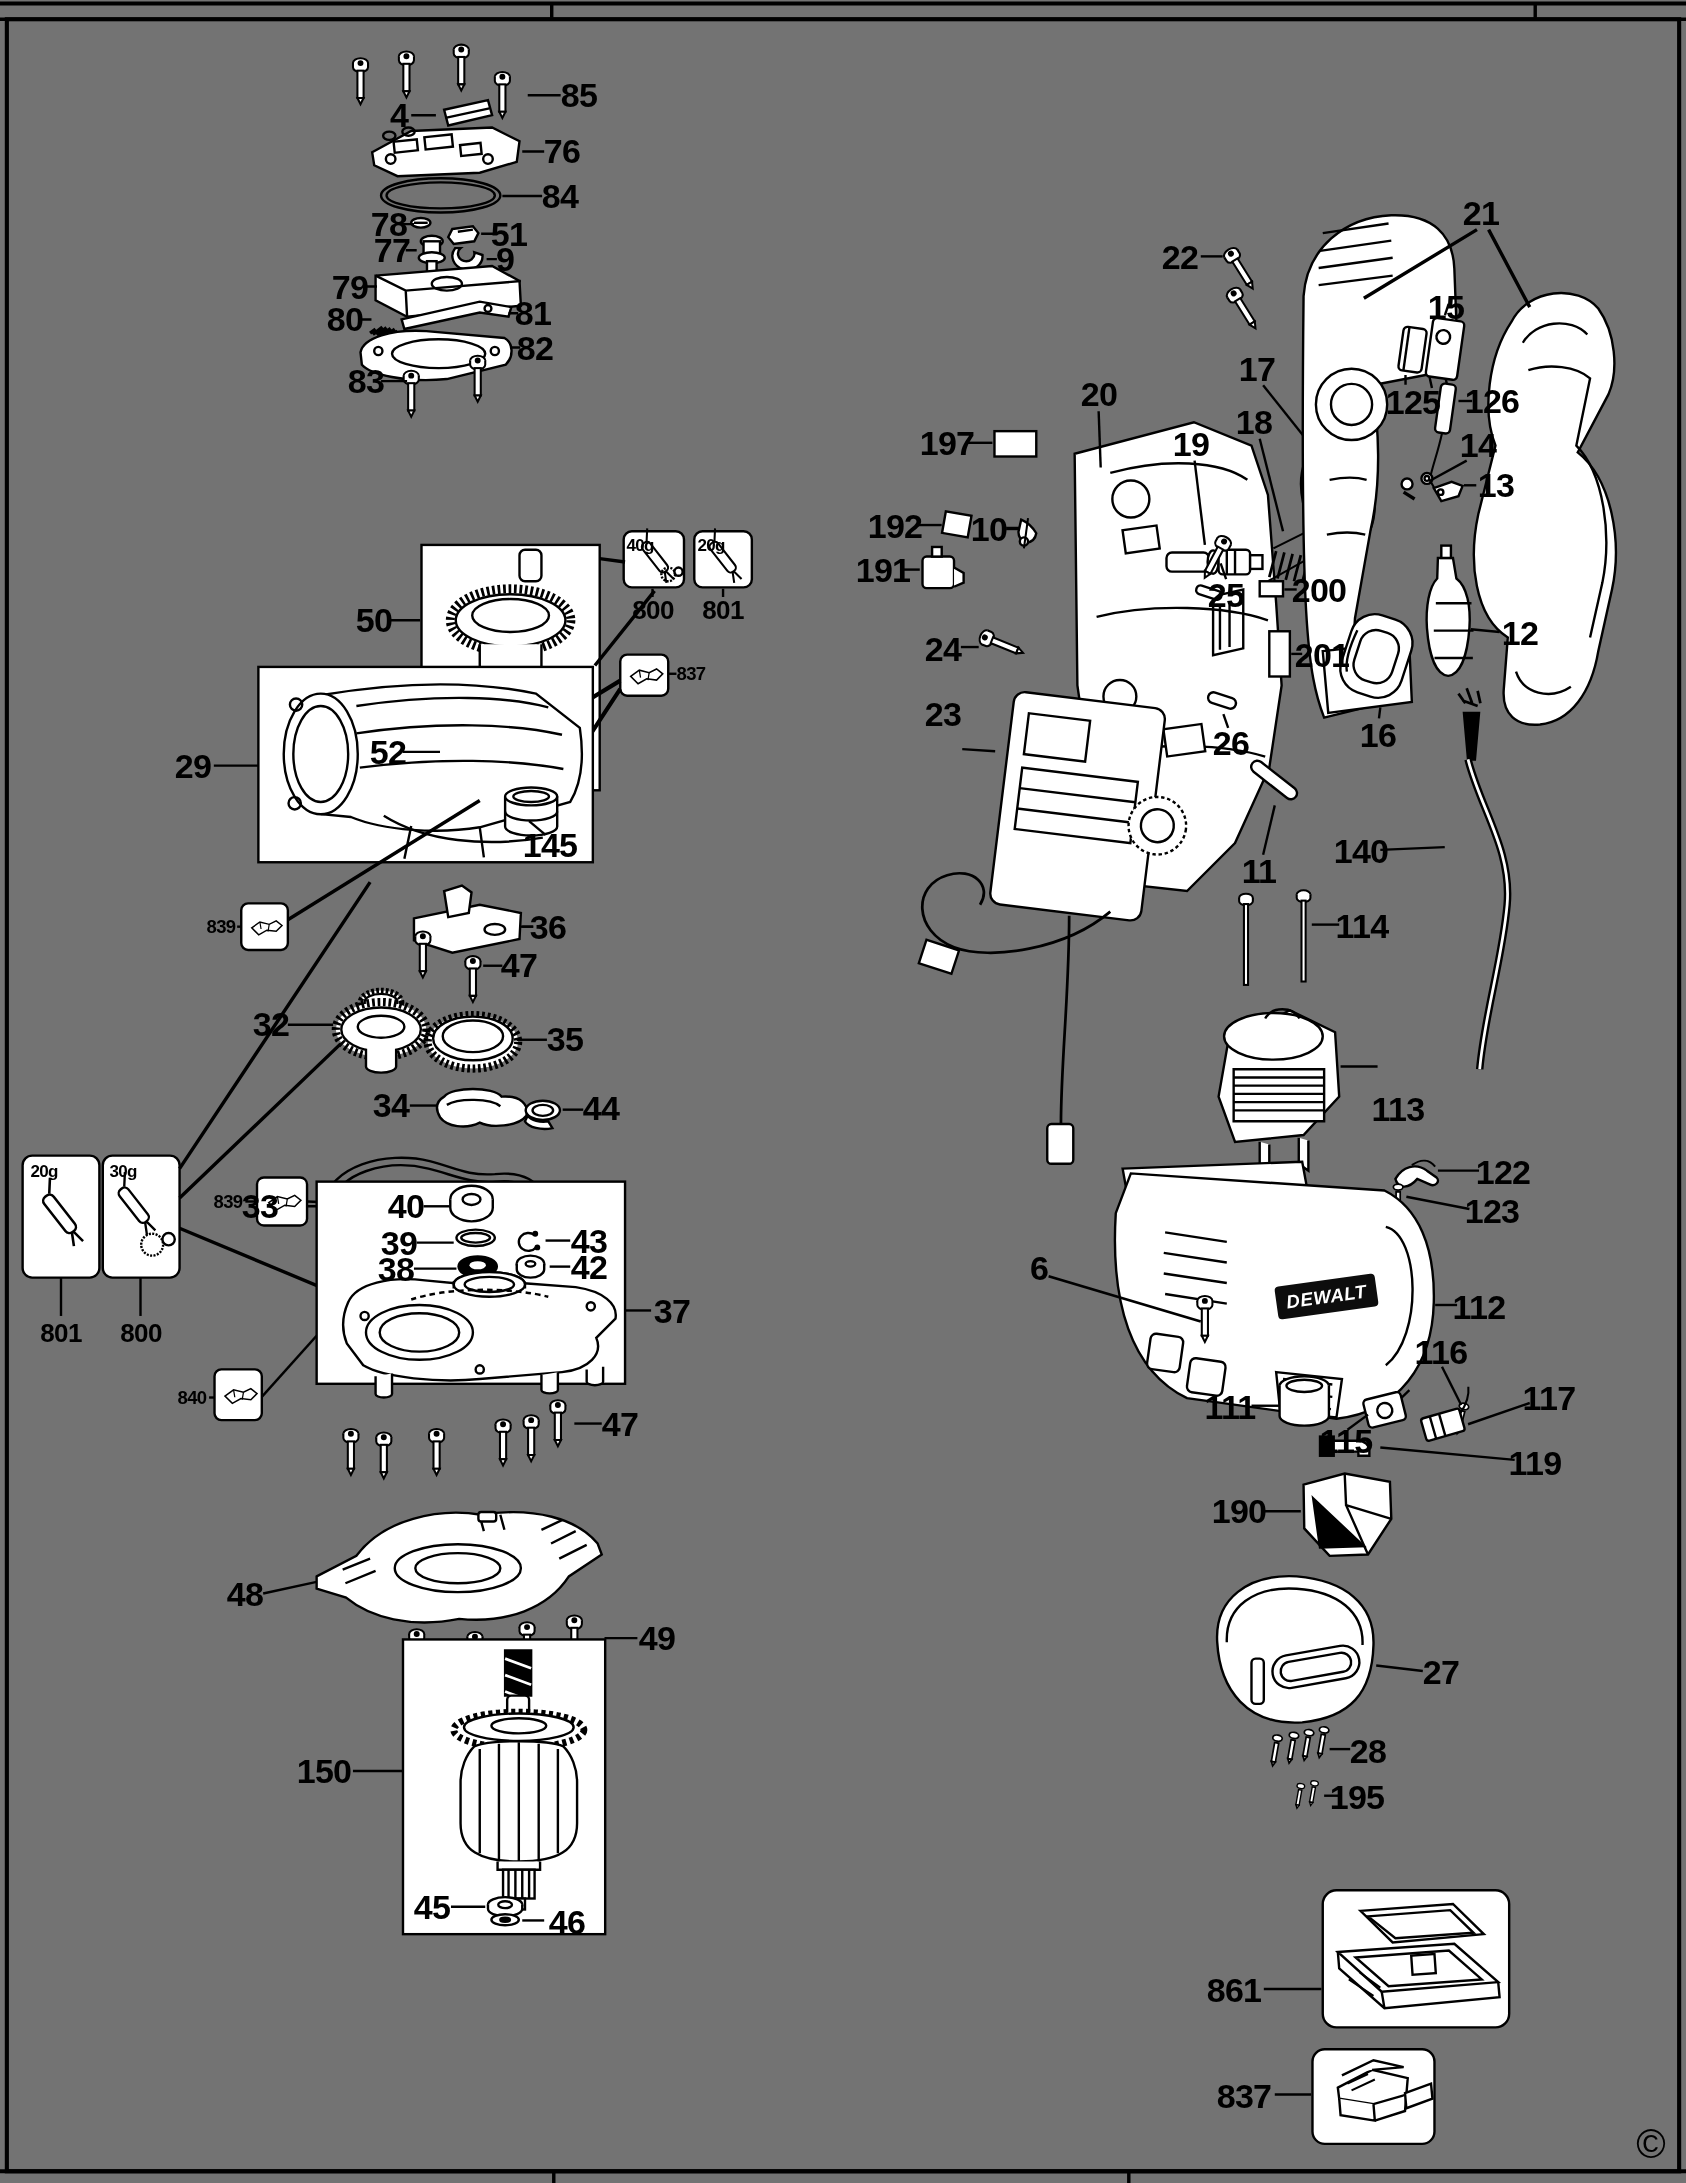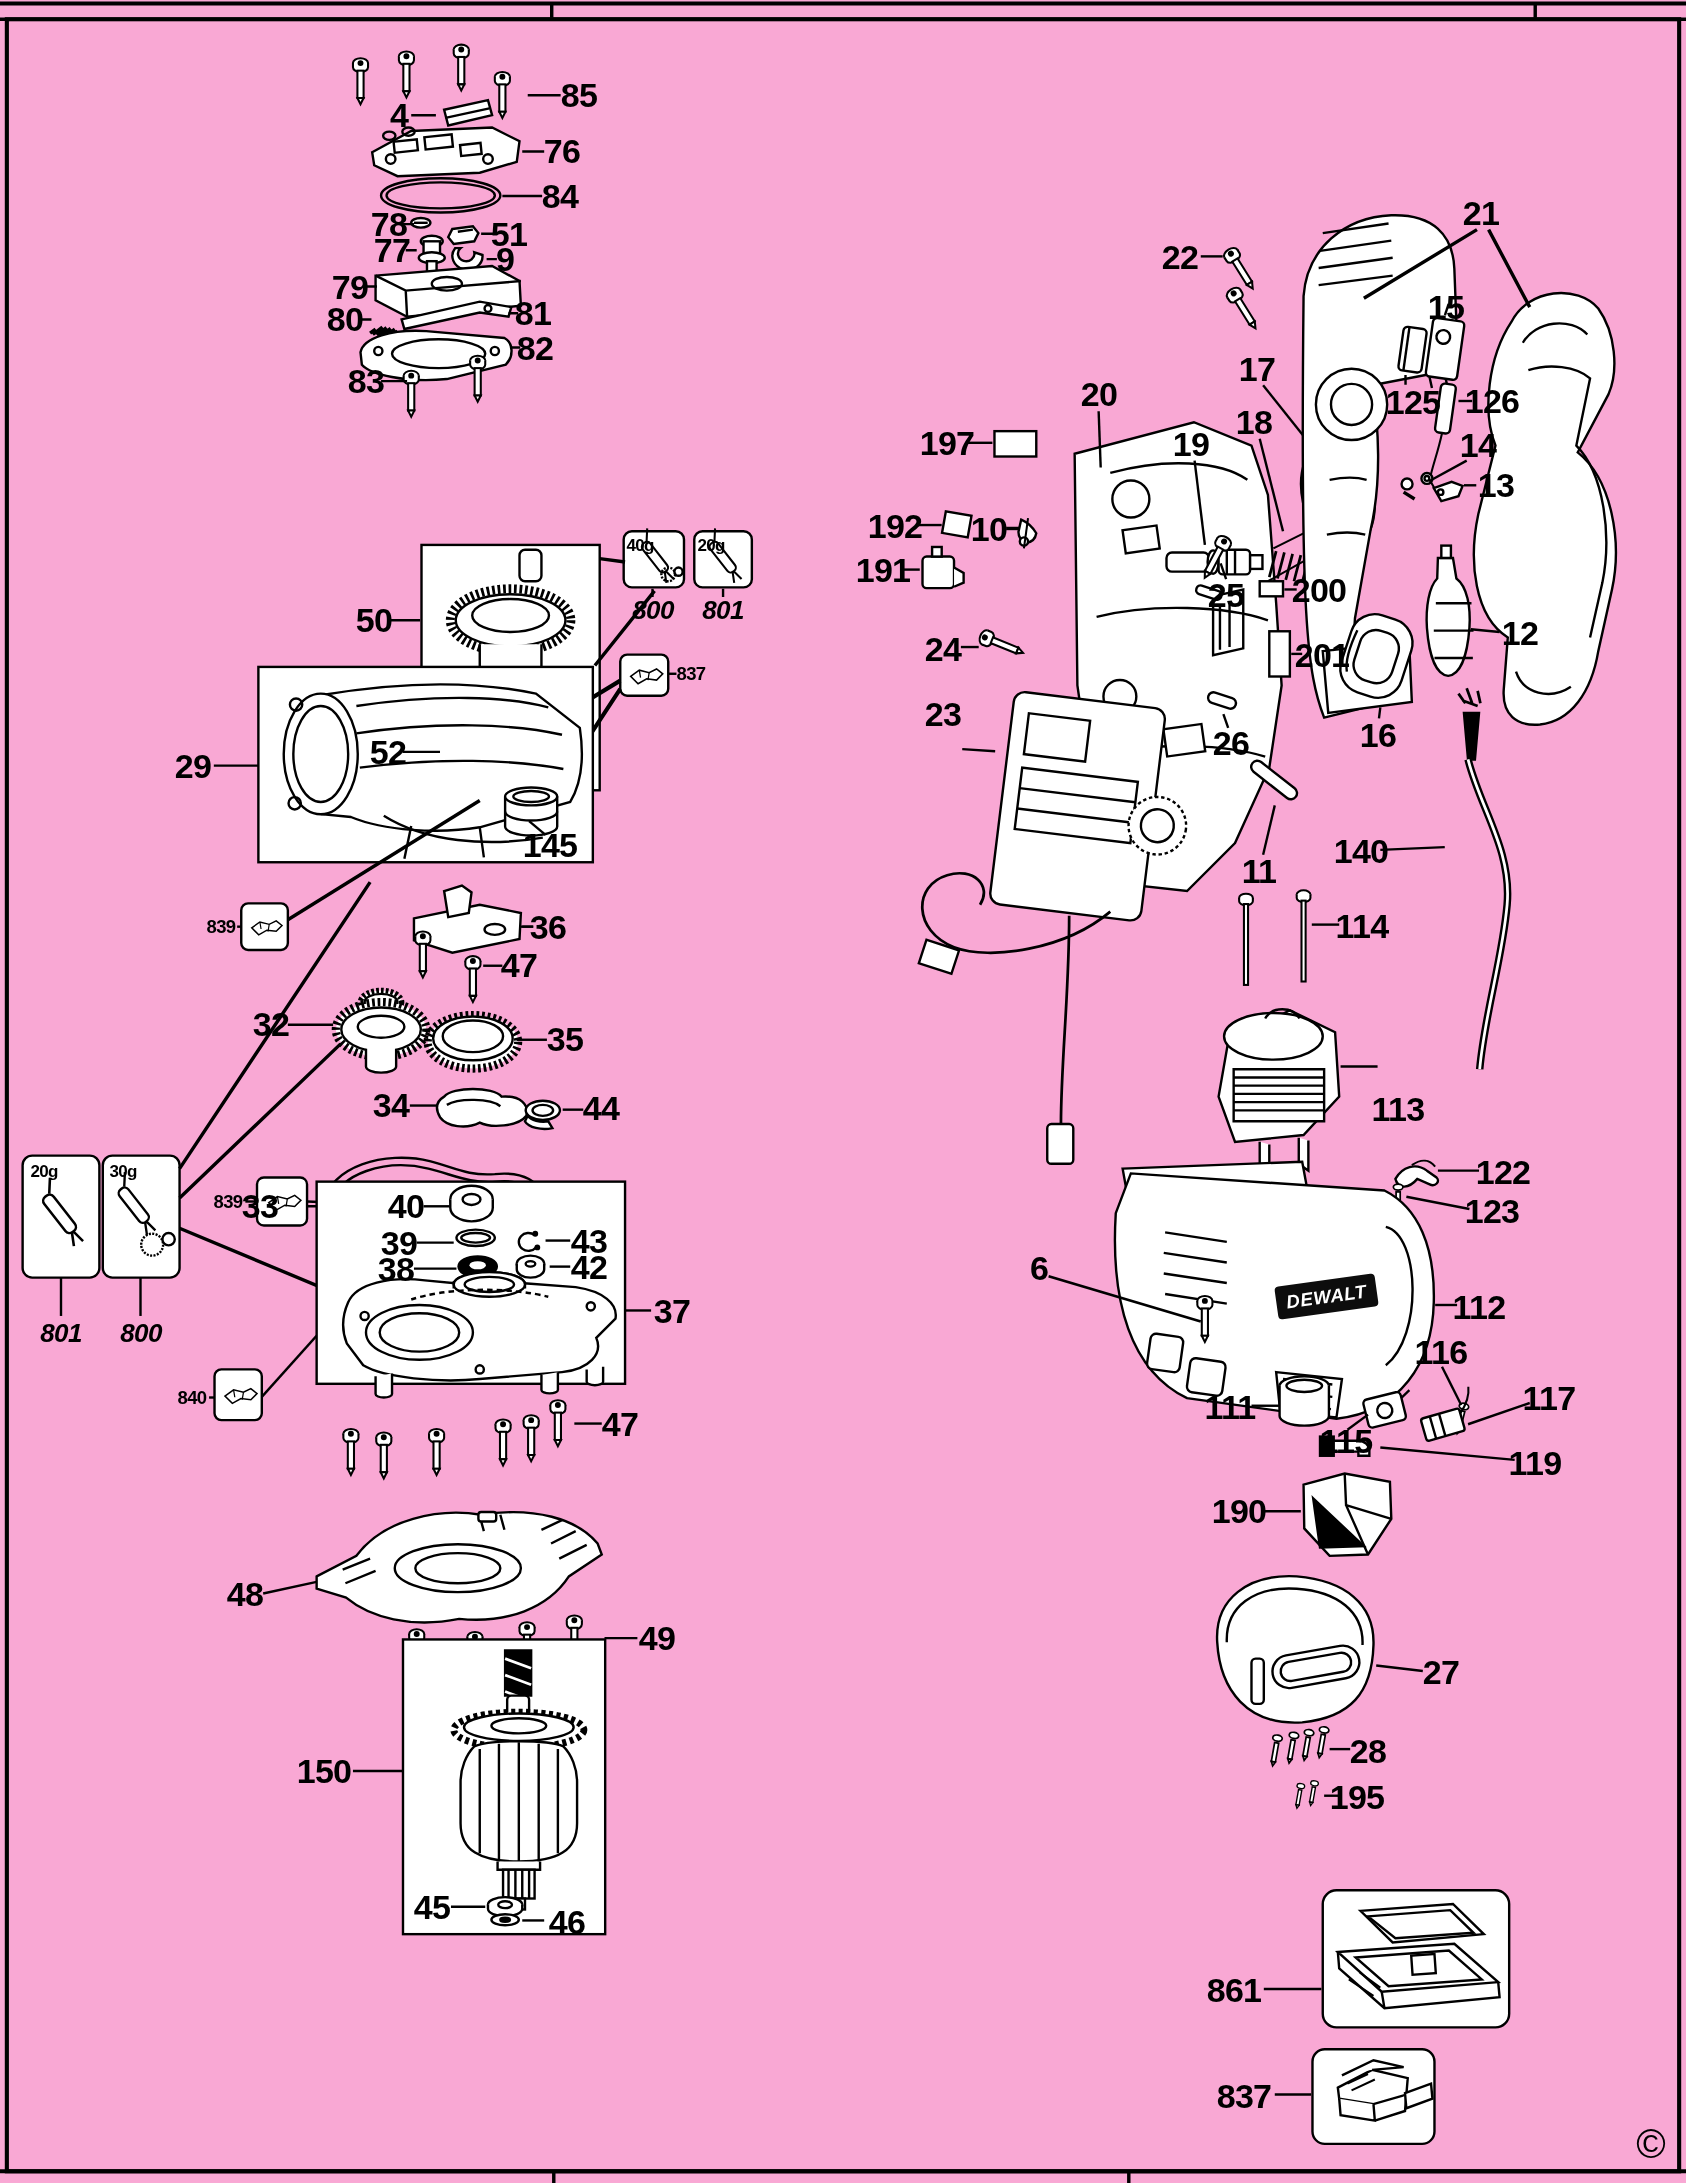--- a/index.html
+++ b/index.html
@@ -1,21 +1,21 @@
 <!DOCTYPE html>
 <html style="font-size:11px"><head>
 <meta charset="utf-8">
 <style>
   html,body{margin:0;padding:0;background:#888;}
-  #stage{position:relative;width:1686px;height:2183px;background:#f9a8d4;overflow:hidden;
+  #stage{position:relative;width:1686px;height:2183px;background:#737373;overflow:hidden;
          font-family:"Liberation Sans",sans-serif;}
   svg{position:absolute;left:0;top:0;}
   .co{position:absolute;transform:translate(-50%,-50%);font-weight:700;font-size:34px;
       color:#000;white-space:nowrap;line-height:1;letter-spacing:-0.7px;}
-  .co.md{font-size:26px;font-style:italic;}
+  .co.md{font-size:26px;}
   .co.sm{font-size:18.5px;}
   .co.xs{font-size:17px;}
   .logo{position:absolute;left:1276px;top:1280px;width:101px;height:33px;background:#0d0d0d;
         color:#fff;font-weight:700;font-size:18.5px;letter-spacing:0.7px;display:flex;
         align-items:center;justify-content:center;transform:rotate(-8deg);
         border-radius:4.1px;font-style:italic;}
   .copyright{position:absolute;transform:translate(-50%,-50%);font-size:40px;font-weight:400;color:#000;}
 </style>
 </head>
 <body>

